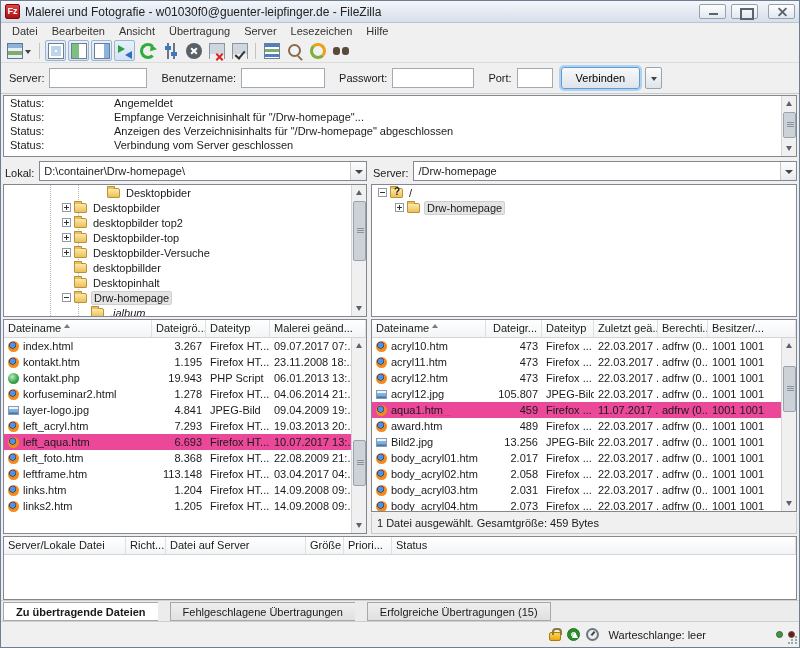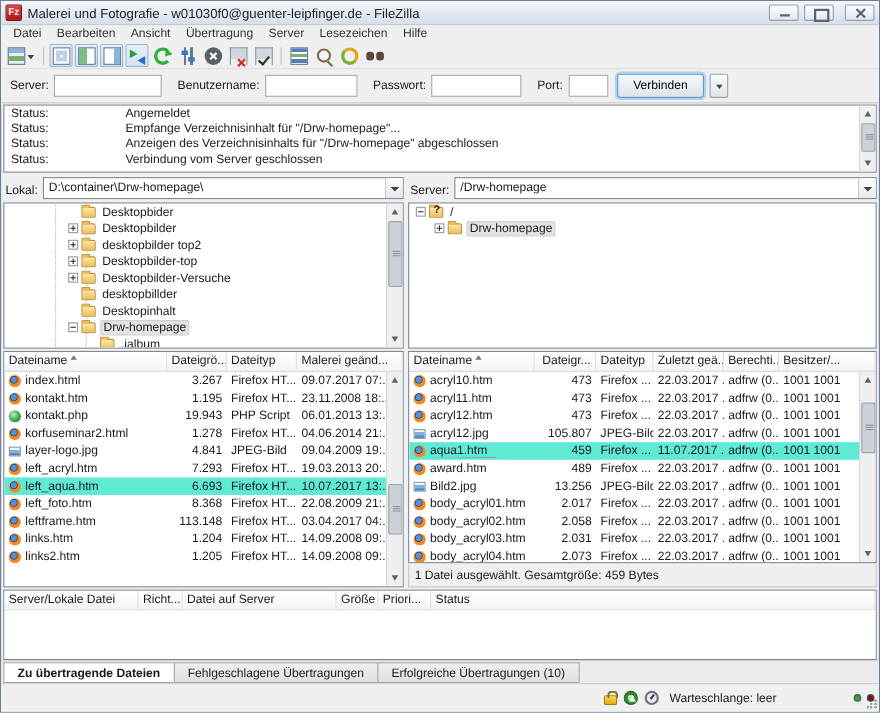--- a/index.html
+++ b/index.html
@@ -109,39 +109,39 @@
   .tree-line { position:absolute; top:0; bottom:0; border-left:1px dotted #b8b8b8; }
 
   
   .listbox { flex:1 1 auto; margin-top:2px; background:#fff; border:1px solid #828790; display:flex; flex-direction:column; position:relative; min-height:0; overflow:hidden; }
   .lheader { height:18px; display:flex; background:linear-gradient(180deg,#ffffff,#f2f4f6); border-bottom:1px solid #d5d5d5; flex:0 0 auto; }
   .hcell { border-right:1px solid #e0e0e0; padding:2px 4px 0 4px; white-space:nowrap; overflow:hidden; position:relative; }
   .sort-asc { display:inline-block; margin-left:3px; border-left:3px solid transparent; border-right:3px solid transparent; border-bottom:4px solid #7a7a7a; vertical-align:4px; }
   .lrows { flex:1 1 auto; position:relative; overflow:hidden; }
   .rows-inner { position:absolute; inset:0 15px 0 0; }
   .frow { height:16px; display:flex; align-items:center; }
-  .frow.sel { background:#5eead4; }
+  .frow.sel { background:#ec4899; }
   .fcell { padding:0 4px; white-space:nowrap; overflow:hidden; flex:0 0 auto; }
   .c-name { display:flex; align-items:center; position:relative; }
   .num { text-align:right; }
   .l-name{width:148px;} .l-size{width:54px;} .l-type{width:64px;} .l-date{flex:1 1 auto;}
   .r-name{width:114px;} .r-size{width:56px;} .r-type{width:52px;} .r-date{width:64px;} .r-perm{width:50px;} .r-owner{flex:1 1 auto;}
   .ficon2 { width:11px; height:11px; flex:0 0 auto; margin-right:4px; display:inline-block; }
   .ic-firefox { border-radius:50%; background:radial-gradient(circle at 42% 38%, #5a8fd6 0 26%, #27477a 34%, #f28b1d 42% 72%, #b1340e 100%); }
   .ic-jpeg { height:9px; margin-top:1px; background:linear-gradient(180deg,#eef5fb 0 30%,#7fb3e0 30% 60%,#2f6ca8 100%); border:1px solid #8a9aab; }
   .ic-php { border-radius:50%; background:radial-gradient(circle at 38% 35%, #bfe9c4, #3aa84c 55%, #1e7a2e); }
   .red-underline { position:absolute; left:16px; top:12px; width:64px; height:4px; background:#d81111; border-radius:3px; transform:rotate(-0.6deg); }
   .pane-status { height:21px; display:flex; align-items:center; padding-left:5px; background:#f0f0f0; border:1px solid #c9c9c9; border-top:none; margin-top:1px; flex:0 0 auto; }
 
   
   .queuewrap { height:64px; padding:0 2px; flex:0 0 auto; display:flex; flex-direction:column; }
   .queuebox { flex:1; background:#fff; border:1px solid #828790; display:flex; flex-direction:column; overflow:hidden; }
   .q-name{width:122px;} .q-dir{width:40px;} .q-target{width:140px;} .q-size{width:38px; text-align:right;} .q-prio{width:48px;} .q-status{flex:1;}
   .qbody { flex:1; background:#fff; }
-  .tabs { height:21px; display:flex; align-items:flex-start; padding:1px 0 0 2px; background:#ececec; border-top:1px solid #d0d0d0; flex:0 0 auto; }
+  .tabs { height:21px; display:flex; align-items:flex-start; padding:1px 0 0 2px; background:#ececec; border-top:1px solid #d0d0d0; flex:0 0 auto;gap:12px; }
   .qtab { height:19px; line-height:18px; padding:0 12px; background:linear-gradient(180deg,#efefef,#e0e0e0); border:1px solid #a8a8a8; border-right:none; }
   .qtab:last-child { border-right:1px solid #a8a8a8; }
   .qtab.active { background:#fff; font-weight:bold; }
 
   
   .statusbar { height:26px; display:flex; align-items:center; background:#f0f0f0; border-top:1px solid #cfcfcf; padding:0 4px; flex:0 0 auto; position:relative; }
   .sb-spacer { flex:1; }
   .lock-icon { width:12px; height:9px; background:linear-gradient(180deg,#ffd84a,#e8a81c); border:1px solid #a87c10; border-radius:2px; position:relative; margin:4px 6px 0 0; }
   .lock-icon::before { content:""; position:absolute; left:2px; top:-5px; width:6px; height:5px; border:2px solid #8a7a3a; border-bottom:none; border-radius:4px 4px 0 0; }
   .speed-icon { width:13px; height:13px; border-radius:50%; background:radial-gradient(circle,#bfe4bf 0 35%,#2e8b2e 36%); border:1px solid #1e6b1e; margin-right:6px; position:relative; }
@@ -273,61 +273,61 @@
         <span class="plabel">Lokal:</span>
         <div class="combo">
           <span class="ptext">D:\container\Drw-homepage\</span>
           <span class="combo-btn"></span>
         </div>
       </div>
       <div class="treebox">
         <div class="tree-line" style="left:46px;"></div>
         <div class="tree-line" style="left:74px;"></div>
         <div class="tree-inner" id="local-tree-items">
+            <div class="tree-row" style="padding-left: 82px; margin-left: 9px;">
+              <span class="expander none"></span>
+              <span class="ficon"></span>
+              <span class="tree-label">Desktopbider</span>
+            </div>
+            <div class="tree-row" style="padding-left: 58px;">
+              <span class="expander plus"></span>
+              <span class="ficon"></span>
+              <span class="tree-label">Desktopbilder</span>
+            </div>
+            <div class="tree-row" style="padding-left: 58px;">
+              <span class="expander plus"></span>
+              <span class="ficon"></span>
+              <span class="tree-label">desktopbilder top2</span>
+            </div>
+            <div class="tree-row" style="padding-left: 58px;">
+              <span class="expander plus"></span>
+              <span class="ficon"></span>
+              <span class="tree-label">Desktopbilder-top</span>
+            </div>
+            <div class="tree-row" style="padding-left: 58px;">
+              <span class="expander plus"></span>
+              <span class="ficon"></span>
+              <span class="tree-label">Desktopbilder-Versuche</span>
+            </div>
             <div class="tree-row" style="padding-left: 58px;">
               <span class="expander none"></span>
               <span class="ficon"></span>
-              <span class="tree-label">Desktopbider</span>
-            </div>
-            <div class="tree-row" style="padding-left: 58px;">
-              <span class="expander plus"></span>
-              <span class="ficon"></span>
-              <span class="tree-label">Desktopbilder</span>
-            </div>
-            <div class="tree-row" style="padding-left: 58px;">
-              <span class="expander plus"></span>
-              <span class="ficon"></span>
-              <span class="tree-label">desktopbilder top2</span>
-            </div>
-            <div class="tree-row" style="padding-left: 58px;">
-              <span class="expander plus"></span>
-              <span class="ficon"></span>
-              <span class="tree-label">Desktopbilder-top</span>
-            </div>
-            <div class="tree-row" style="padding-left: 58px;">
-              <span class="expander plus"></span>
-              <span class="ficon"></span>
-              <span class="tree-label">Desktopbilder-Versuche</span>
+              <span class="tree-label">desktopbillder</span>
             </div>
             <div class="tree-row" style="padding-left: 58px;">
               <span class="expander none"></span>
               <span class="ficon"></span>
-              <span class="tree-label">desktopbillder</span>
-            </div>
-            <div class="tree-row" style="padding-left: 58px;">
-              <span class="expander none"></span>
-              <span class="ficon"></span>
               <span class="tree-label">Desktopinhalt</span>
             </div>
             <div class="tree-row" style="padding-left: 58px;">
               <span class="expander minus"></span>
               <span class="ficon"></span>
               <span class="tree-label sel">Drw-homepage</span>
             </div>
-            <div class="tree-row" style="padding-left: 75px;">
+            <div class="tree-row" style="padding-left: 75px; font-style: italic;">
               <span class="expander none"></span>
               <span class="ficon"></span>
               <span class="tree-label">.jalbum</span>
             </div>
           </div>
         <div class="sb">
           <span class="sb-btn up"></span>
           <div class="sb-thumb" style="top:16px; height:60px;"></div>
           <span class="sb-btn down"></span>
         </div>
@@ -627,21 +627,21 @@
           <span class="hcell q-prio"><span>Priori...</span></span>
           <span class="hcell q-status"><span>Status</span></span>
         </div>
       <div class="qbody"></div>
     </div>
   </div>
 
   <div class="tabs" id="queue-tabs">
       <div class="qtab active">Zu übertragende Dateien</div>
       <div class="qtab">Fehlgeschlagene Übertragungen</div>
-      <div class="qtab">Erfolgreiche Übertragungen (10)</div>
+      <div class="qtab">Erfolgreiche Übertragungen (15)</div>
     </div>
 
   <div class="statusbar">
     <span class="sb-spacer"></span>
     <span class="lock-icon"></span>
     <span class="speed-icon"></span>
     <span class="gauge-icon"></span>
     <span class="queue-text">Warteschlange: leer</span>
     <span class="sb-spacer" style="flex:0 0 60px;"></span>
     <span class="led green"></span>

